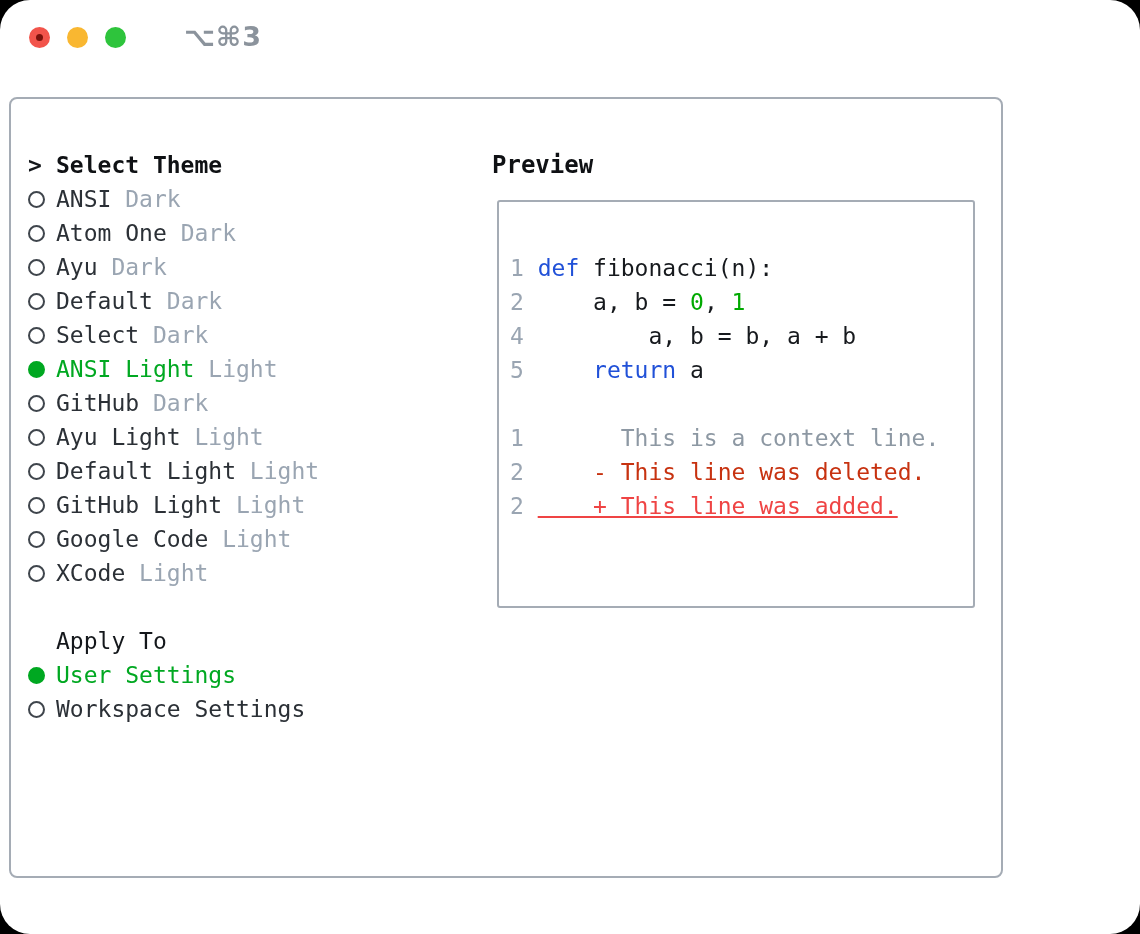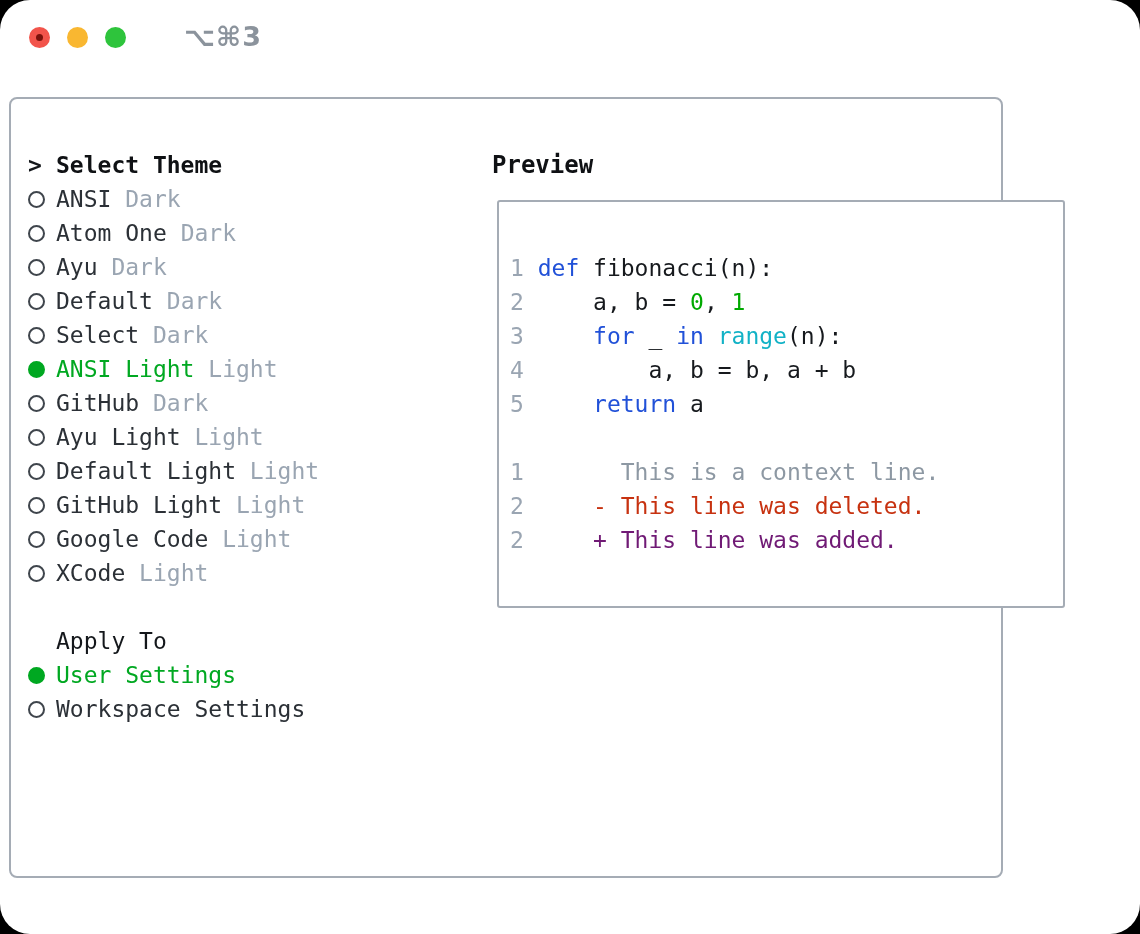--- a/index.html
+++ b/index.html
@@ -39,32 +39,32 @@
   .t-name{color:#2b3036;}
   .t-variant{color:#9aa5b2;margin-left:1ch;}
   .selected .radio{background:#00a821;border-color:#00a821;}
   .selected .t-name{color:#00a821;}
   .apply-title{padding-left:28px;color:#14171b;}
   .help-line{color:#9aa5b2;}
   .blank{height:34px;}
   
   .preview-label{position:absolute;left:481px;top:49px;font-size:24px;font-weight:bold;color:#0f1114;line-height:34px;}
   .preview-box{
-    position:absolute;left:486px;top:101px;width:568px;height:408px;
+    position:absolute;left:486px;top:101px;width:478px;height:408px;
     box-sizing:border-box;border:2px solid #a5acb5;border-radius:3px;background:#fff;
     padding:49px 0 0 11px;overflow:hidden;
   }
   .ln{display:inline-block;width:1ch;margin-right:1ch;color:#9aa5b2;text-align:right;}
   .s-kw{color:#2151d8;}
   .s-fn{color:#12b2c6;}
   .s-num{color:#00a900;}
   .s-fg{color:#16191d;}
   .s-ctx{color:#8d98a3;}
   .s-del{color:#c73210;}
-  .s-add{color:#701a75;}
+  .s-add{color:#ef4444;text-decoration:underline;}
 </style>
 </head>
 <body>
 
 <div class="window">
 
   <div class="titlebar">
     <span class="tl red">
         <span class="tl-dot"></span>
       </span>
@@ -111,21 +111,20 @@
 </div>
       <div class="row blank"></div>
     </div>
 
     <div class="preview-label">Preview</div>
 
     <div class="preview-box">
       <div id="code-lines">
           <div class="cl"><span class="ln">1</span><span class="s-kw">def</span><span class="s-fg"> fibonacci(n):</span></div>
           <div class="cl"><span class="ln">2</span><span class="s-fg">    a, b = </span><span class="s-num">0</span><span class="s-fg">, </span><span class="s-num">1</span></div>
-          <div class="cl"><span class="ln">3</span><span class="s-fg">    </span><span class="s-kw">for</span><span class="s-fg"> _ </span><span class="s-kw">in</span><span class="s-fg"> </span><span class="s-fn">range</span><span class="s-fg">(n):</span></div>
           <div class="cl"><span class="ln">4</span><span class="s-fg">        a, b = b, a + b</span></div>
           <div class="cl"><span class="ln">5</span><span class="s-fg">    </span><span class="s-kw">return</span><span class="s-fg"> a</span></div>
           <div class="cl"><span class="ln"></span></div>
           <div class="cl"><span class="ln">1</span><span class="s-ctx">      This is a context line.</span></div>
           <div class="cl"><span class="ln">2</span><span class="s-del">    - This line was deleted.</span></div>
           <div class="cl"><span class="ln">2</span><span class="s-add">    + This line was added.</span></div>
         </div>
     </div>
 
   </div>

